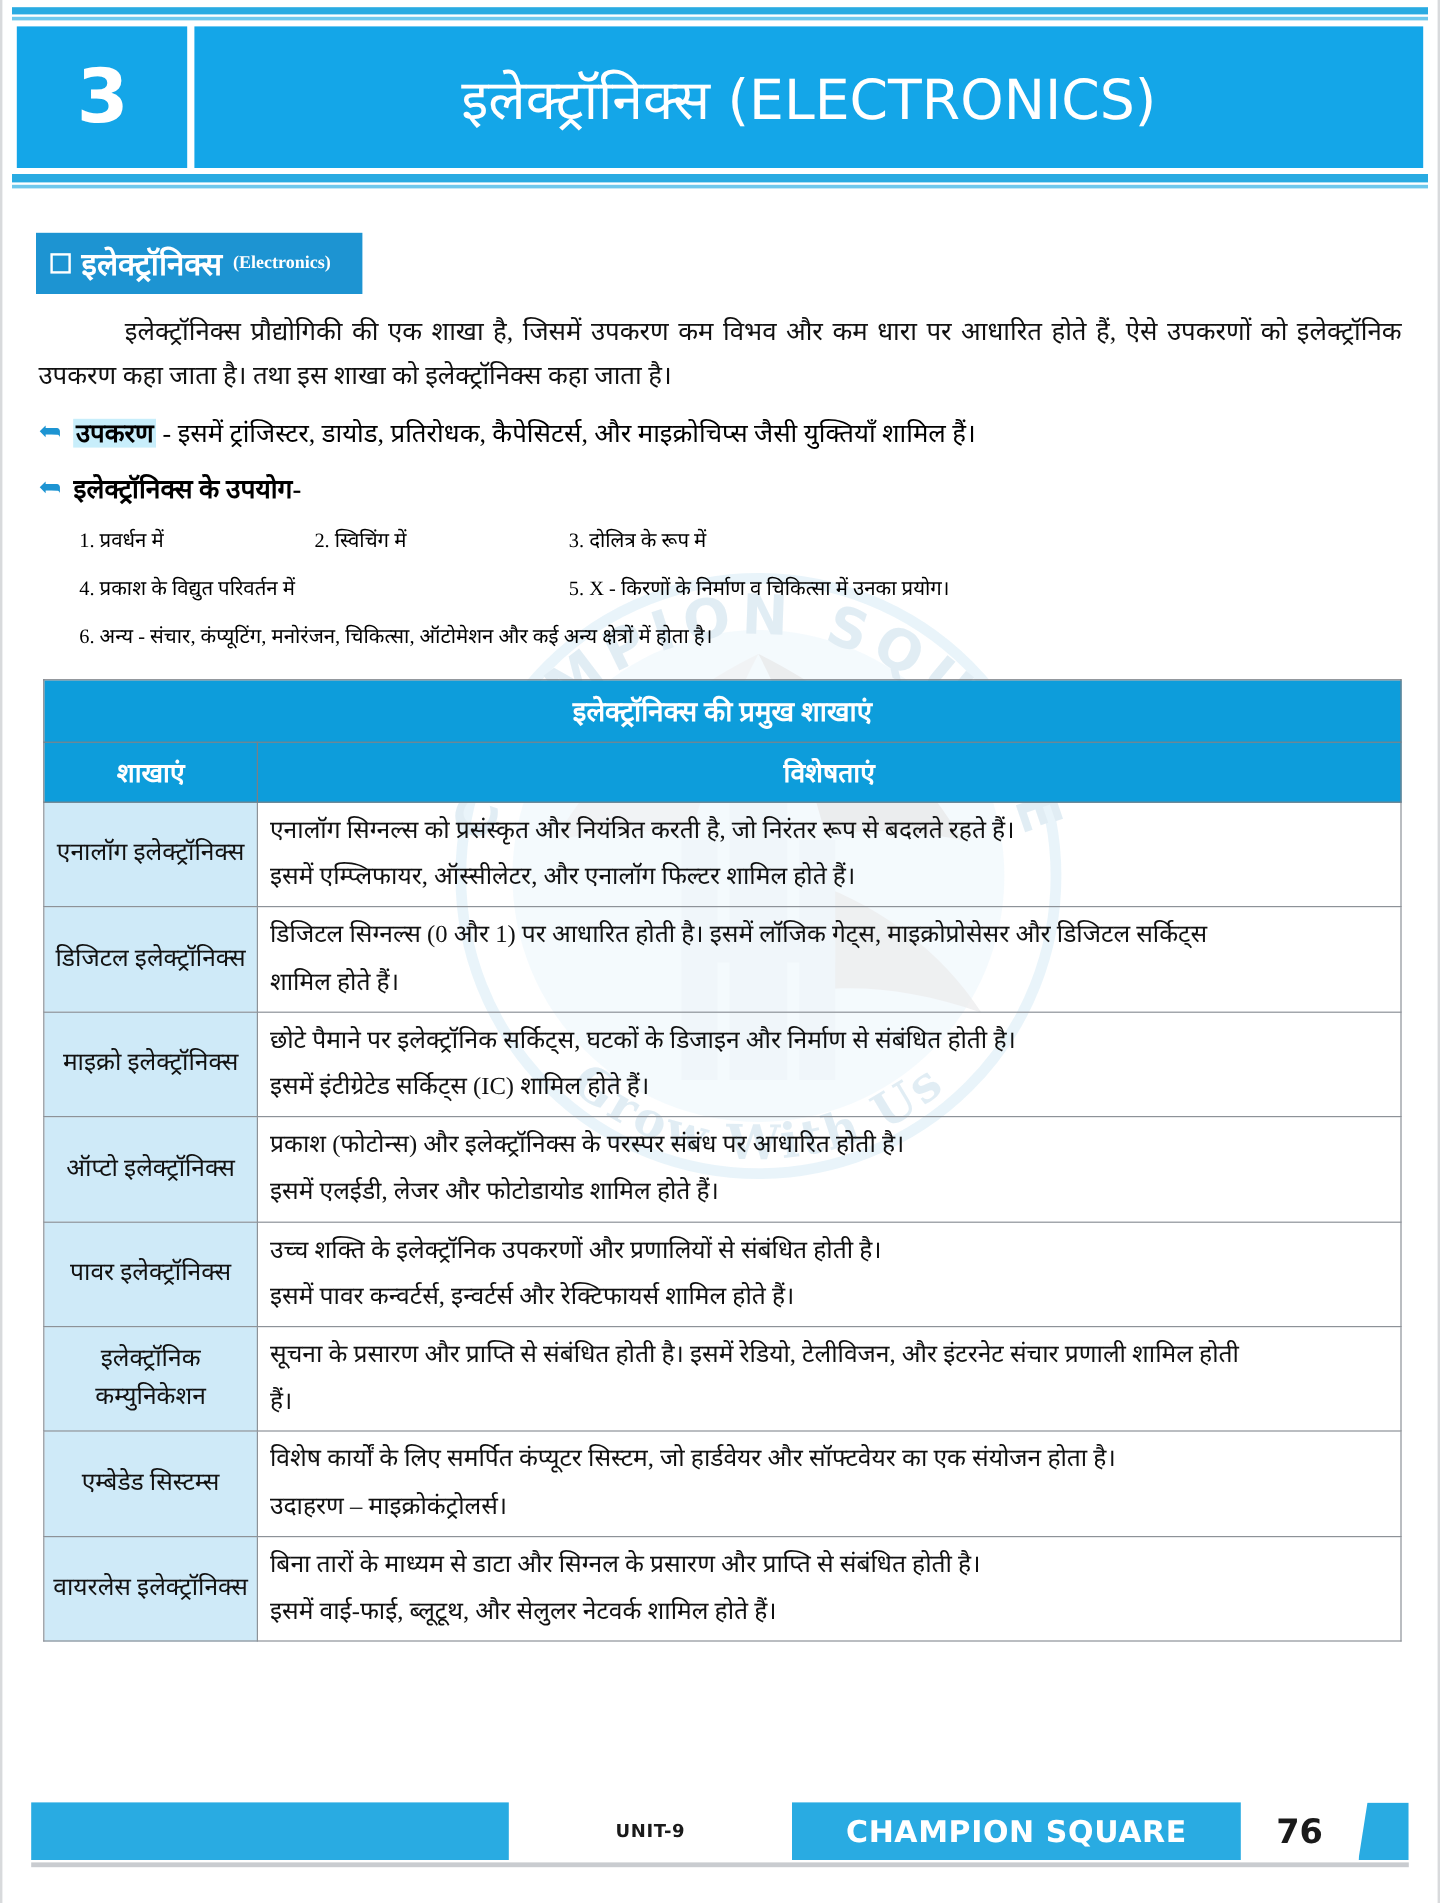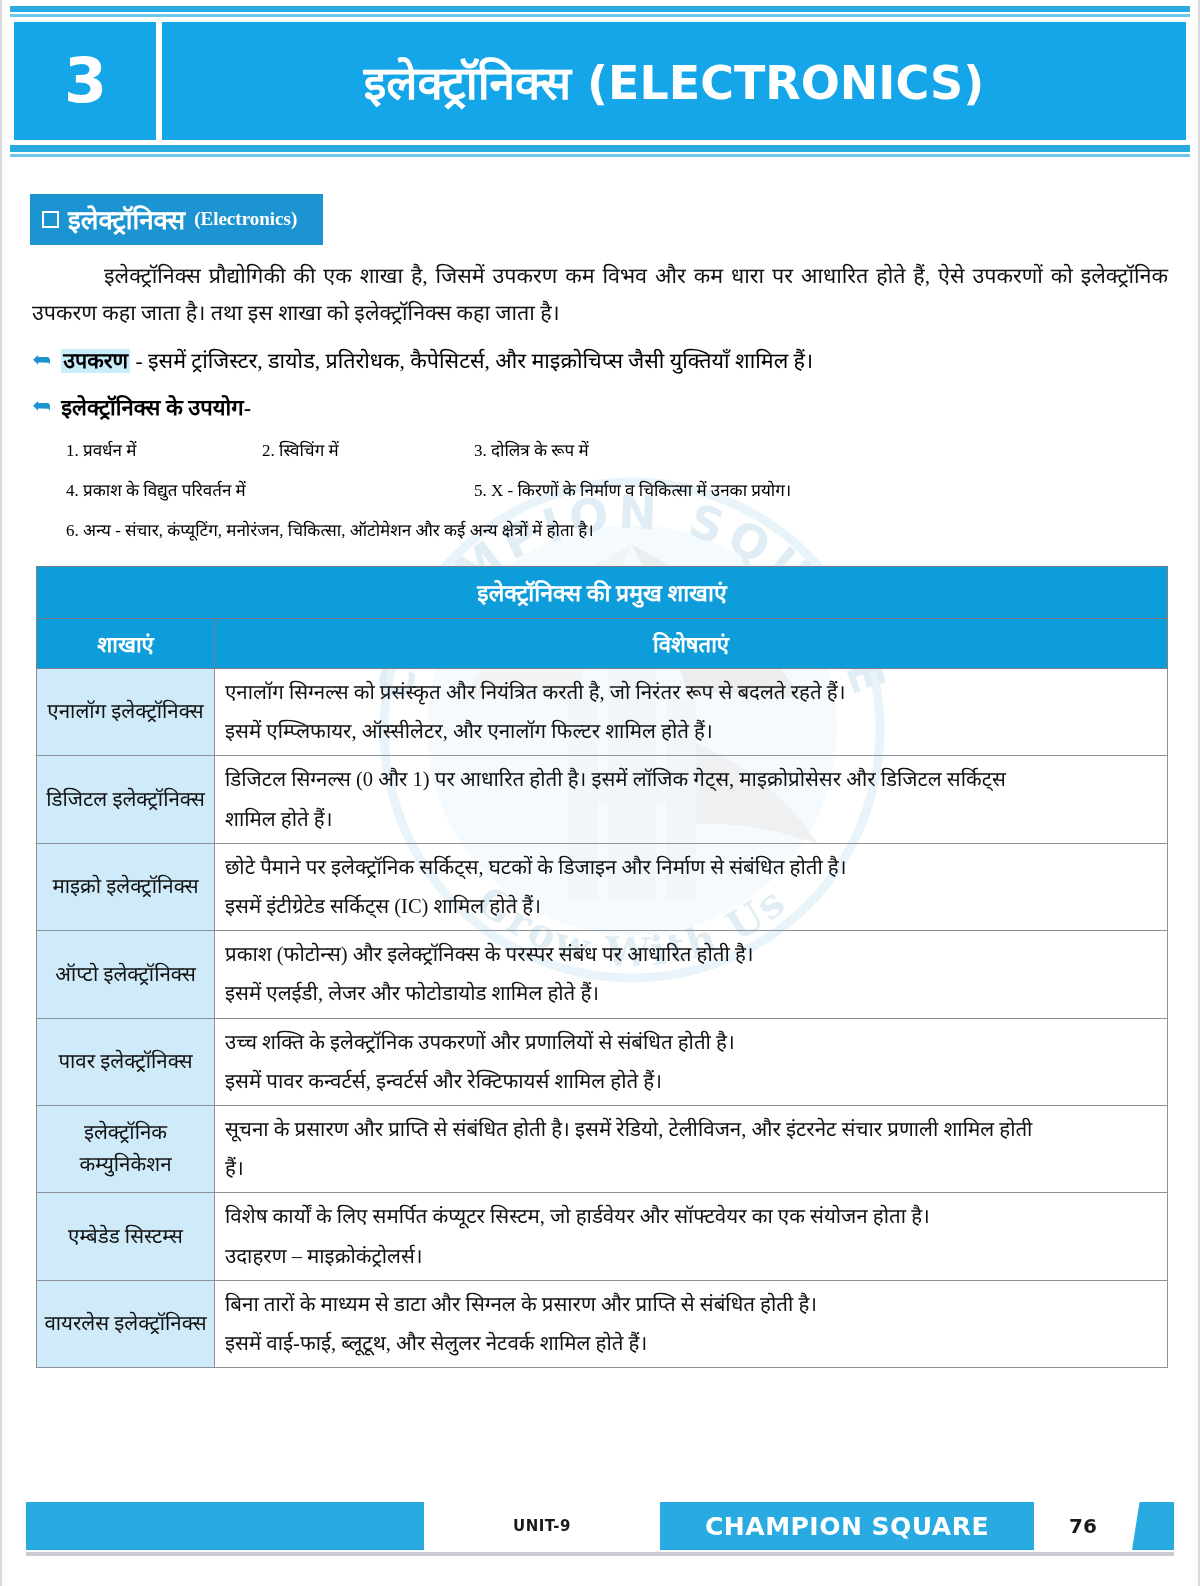--- a/index.html
+++ b/index.html
@@ -71,21 +71,21 @@
     letter-spacing: -1px;
   }
   .chaptitle {
     flex: 1;
     background: #14a6e8;
     display: flex;
     align-items: center;
     justify-content: center;
     color: #ffffff;
     font-family: "DejaVu Sans", sans-serif;
-    font-weight: 700;
+    font-weight: 400;
     font-size: 46px;
     letter-spacing: 0px;
     white-space: nowrap;
     overflow: hidden;
   }
   .hdr-rule-bot {
     position: absolute;
     left: 8px; right: 8px;
     height: 7px;
     background: #29abe2;
@@ -120,21 +120,21 @@
     flex: none;
   }
   .sec-head-hi {
     color: #ffffff;
     font-size: 26px;
     font-weight: 700;
     font-family: "Liberation Serif", serif;
   }
   .sec-head-en {
     color: #ffffff;
-    font-size: 19px;
+    font-size: 15px;
     font-weight: 700;
     font-family: "Liberation Serif", serif;
   }
 
   
   .body-wrap {
     position: absolute;
     left: 30px;
     right: 30px;
     top: 258px;
@@ -281,21 +281,21 @@
     letter-spacing: 0.5px;
   }
   .f-page {
     width: 98px;
     background: #ffffff;
     display: flex;
     align-items: center;
     justify-content: center;
     font-family: "DejaVu Sans", sans-serif;
     font-weight: 700;
-    font-size: 20px;
+    font-size: 28px;
     color: #1a1a1a;
     clip-path: polygon(0 0, 100% 0, 92% 100%, 0 100%);
   }
   .f-blue-right {
     width: 42px;
     background: #29abe2;
     clip-path: polygon(18% 0, 100% 0, 100% 100%, 0 100%);
   }
   .footer-base {
     position: absolute;

